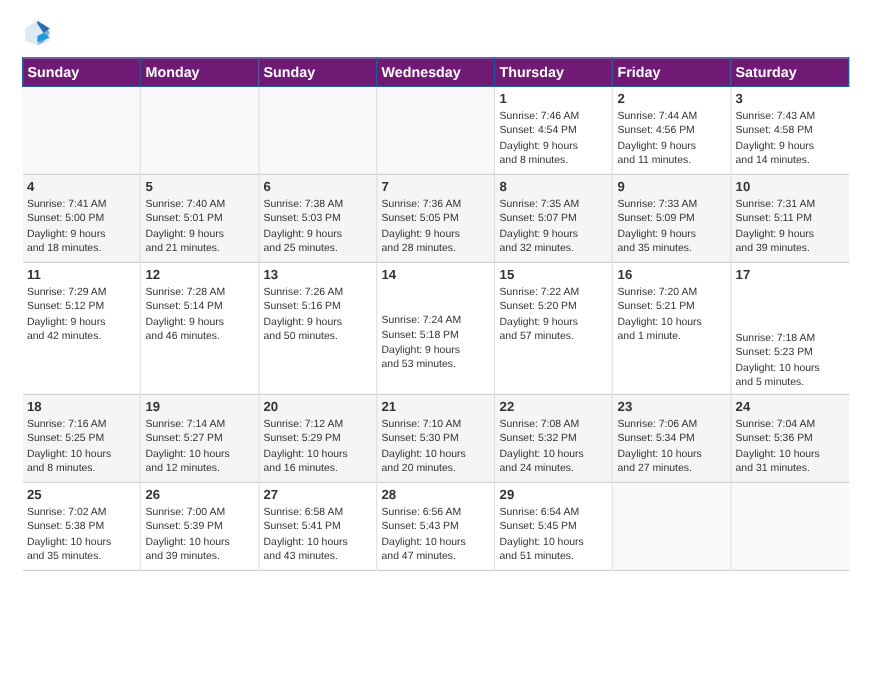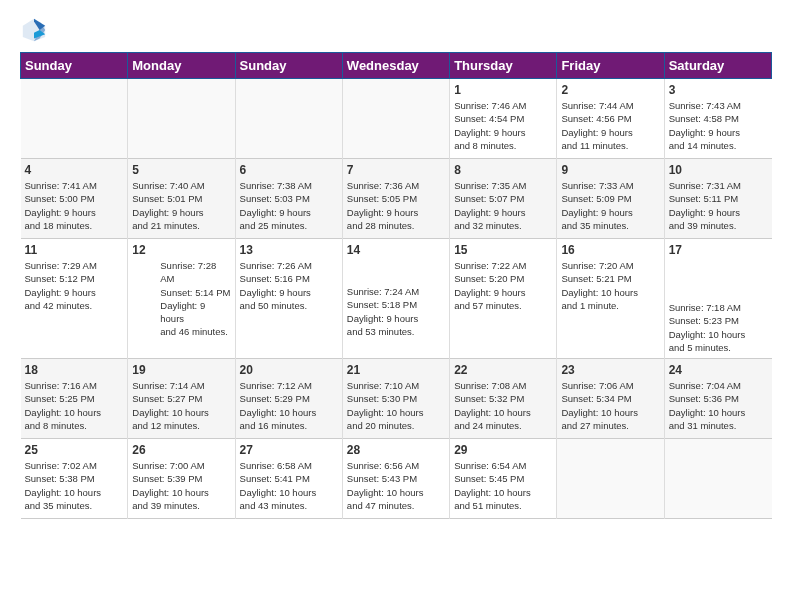--- a/index.html
+++ b/index.html
@@ -212,21 +212,21 @@
         <tr>
           <td>
             <span class="day-num">11</span>
             <div class="cell-content" style="white-space: pre-line;">Sunrise: 7:29 AM
 Sunset: 5:12 PM
 Daylight: 9 hours
 and 42 minutes.</div>
           </td>
           <td>
             <span class="day-num">12</span>
-            <div class="cell-content" style="white-space: pre-line; margin-left: 28px;">Sunrise: 7:28 AM
+            <div class="cell-content" style="white-space: pre-line;">Sunrise: 7:28 AM
 Sunset: 5:14 PM
 Daylight: 9 hours
 and 46 minutes.</div>
           </td>
           <td>
             <span class="day-num">13</span>
             <div class="cell-content" style="white-space: pre-line;">Sunrise: 7:26 AM
 Sunset: 5:16 PM
 Daylight: 9 hours
 and 50 minutes.</div>

